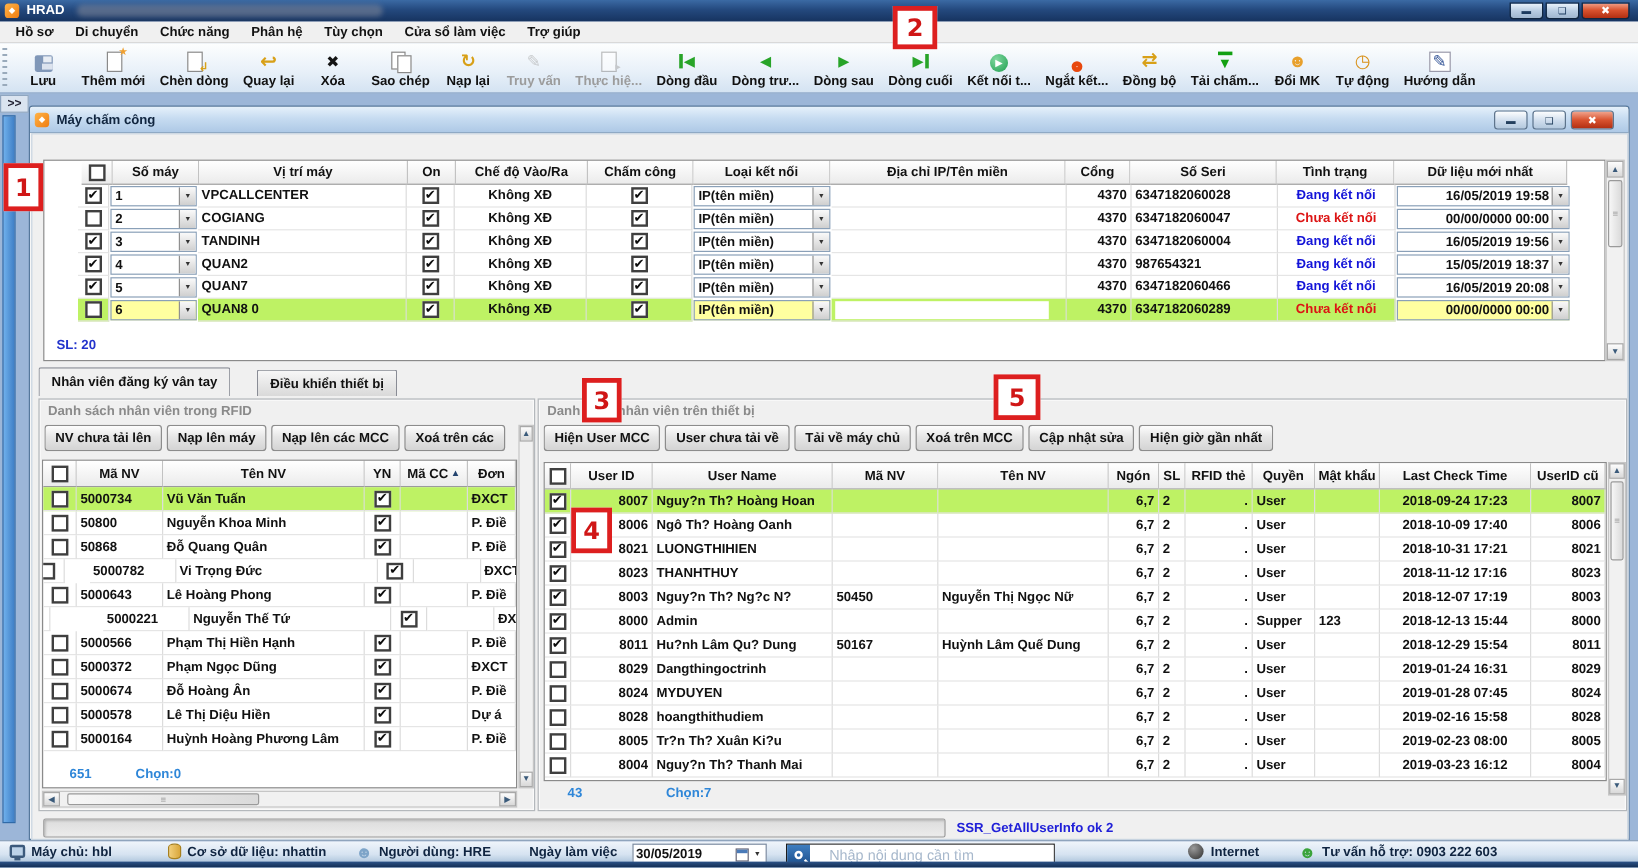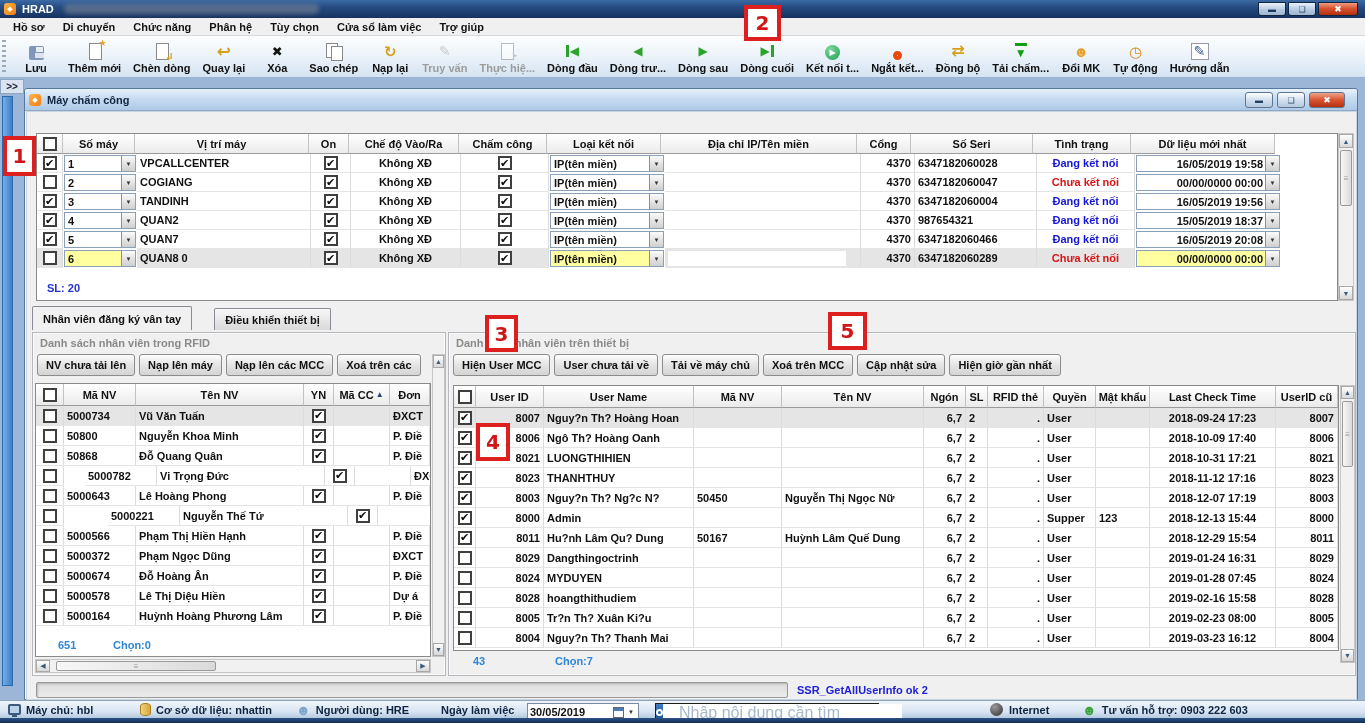--- a/index.html
+++ b/index.html
@@ -80,32 +80,32 @@
   .mdi-title{color:#10253f;}
   .mbtn{position:absolute;top:3px;height:16px;border:1px solid #5e748c;border-radius:3px;
     background:linear-gradient(#fdfefe,#cfdded 55%,#b4c9de);display:flex;align-items:center;justify-content:center;
     color:#24405e;font-size:8px;}
   .mbtn.close{background:linear-gradient(#f0a58e,#d9532f 50%,#b22f12);color:#fff;font-size:9px;}
   .mdi-content{position:absolute;left:1px;top:22px;width:1331px;height:589px;background:#f0f0f0;
     border:1px solid #c8d4e0;}
 
   
   .tbl{position:absolute;background:#fff;border:1px solid #8a8a8a;overflow:hidden;}
-  .trow{display:flex;}
+  .trow{display:flex;justify-content:center;}
   .tbl.machine .trow{height:19px;}
   .tbl.emp .trow{height:20px;}
   .tbl .trow.thead{height:20px;}
   .tbl.emp .trow.thead{height:22px;}
   .tcell{flex:0 0 auto;display:flex;align-items:center;overflow:hidden;white-space:nowrap;
     padding:0 3px;border-right:1px solid #dcdcdc;border-bottom:1px solid #e5e5e5;}
   .thead .tcell{justify-content:center;background:linear-gradient(#ffffff,#ebebeb);
     border-right:1px solid #c2c2c2;border-bottom:1px solid #9b9b9b;}
   .a-right{justify-content:flex-end;}
   .a-center{justify-content:center;}
-  .trow.hl .tcell{background:#e5e5e5;}
+  .trow.hl .tcell{background:#bef264;}
   .cb{width:14px;height:14px;background:#fff;border:2px solid #3f3f3f;display:flex;align-items:center;
     justify-content:center;margin:0 auto;}
   .cb.on::before{content:"✔";font-size:11px;color:#0c0c0c;line-height:1;}
   .tcell.combo{background:#fff;border:1px solid #8aa0b8;margin:1px;padding:0 0 0 3px;}
   .trow.hl .tcell.combo{background:#ffffa0;}
   .combo-tx{flex:1;text-align:left;overflow:hidden;}
   .a-right .combo-tx{text-align:right;padding-right:2px;}
   .dd{width:14px;align-self:stretch;background:linear-gradient(#fafafa,#cfcfcf);border-left:1px solid #909090;
     display:flex;align-items:center;justify-content:center;font-size:6px;color:#333;}
   .sort-arrow{font-size:8px;color:#23436e;margin-left:2px;}
@@ -150,21 +150,21 @@
   .globe-ico{width:13px;height:13px;border-radius:50%;background:radial-gradient(circle at 35% 30%,#9a9a9a,#2c2c2c);}
   .date-field{position:absolute;top:2px;height:18px;background:#fff;border:1px solid #7a8aa0;
     display:flex;align-items:center;padding:0 2px;}
   .cal-ico{width:11px;height:11px;border:1px solid #667;background:#fff;margin:0 2px 0 6px;position:relative;}
   .cal-ico::before{content:"";position:absolute;left:0;top:0;width:100%;height:3px;background:#4a7ab8;}
   .dd-sm{font-size:6px;color:#333;padding:0 2px;}
   .search-wrap{position:absolute;top:2px;height:19px;border:1px solid #1c1c1c;background:#fff;display:flex;}
   .search-btn{width:19px;background:linear-gradient(#3f7ec0,#1b4f8c);display:flex;align-items:center;justify-content:center;}
   .mag{width:7px;height:7px;border:2px solid #fff;border-radius:50%;position:relative;}
   .mag::after{content:"";position:absolute;left:6px;top:6px;width:4px;height:2px;background:#fff;transform:rotate(45deg);}
-  .sb-input{flex:1;border:none;outline:none;font-family:inherit;font-size:16px;font-weight:400;color:#333;padding:0 16px;}
+  .sb-input{flex:1;border:none;outline:none;font-family:inherit;font-size:12px;font-weight:400;color:#333;padding:0 16px;}
   .sb-input::placeholder{color:#a7b8cc;}
 
   
   .anno{position:absolute;border:4px solid #dd1f1f;background:#fff;display:flex;align-items:center;
     justify-content:center;color:#d01616;font-weight:700;font-size:20px;z-index:60;
     font-family:"DejaVu Sans",sans-serif;}
 </style>
 </head>
 <body>
 

